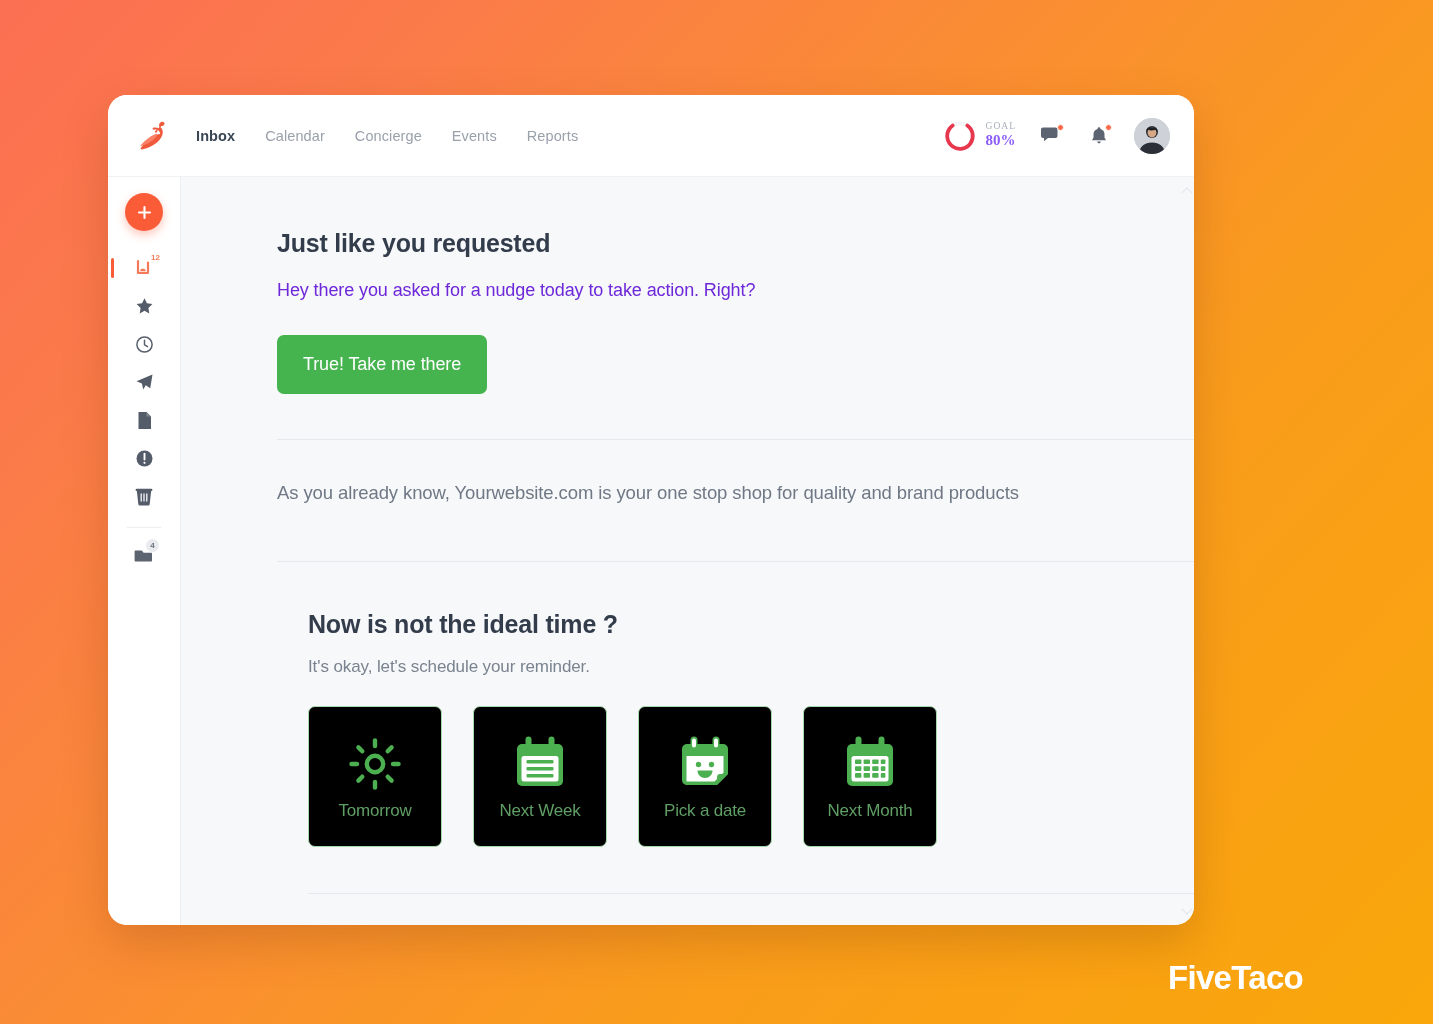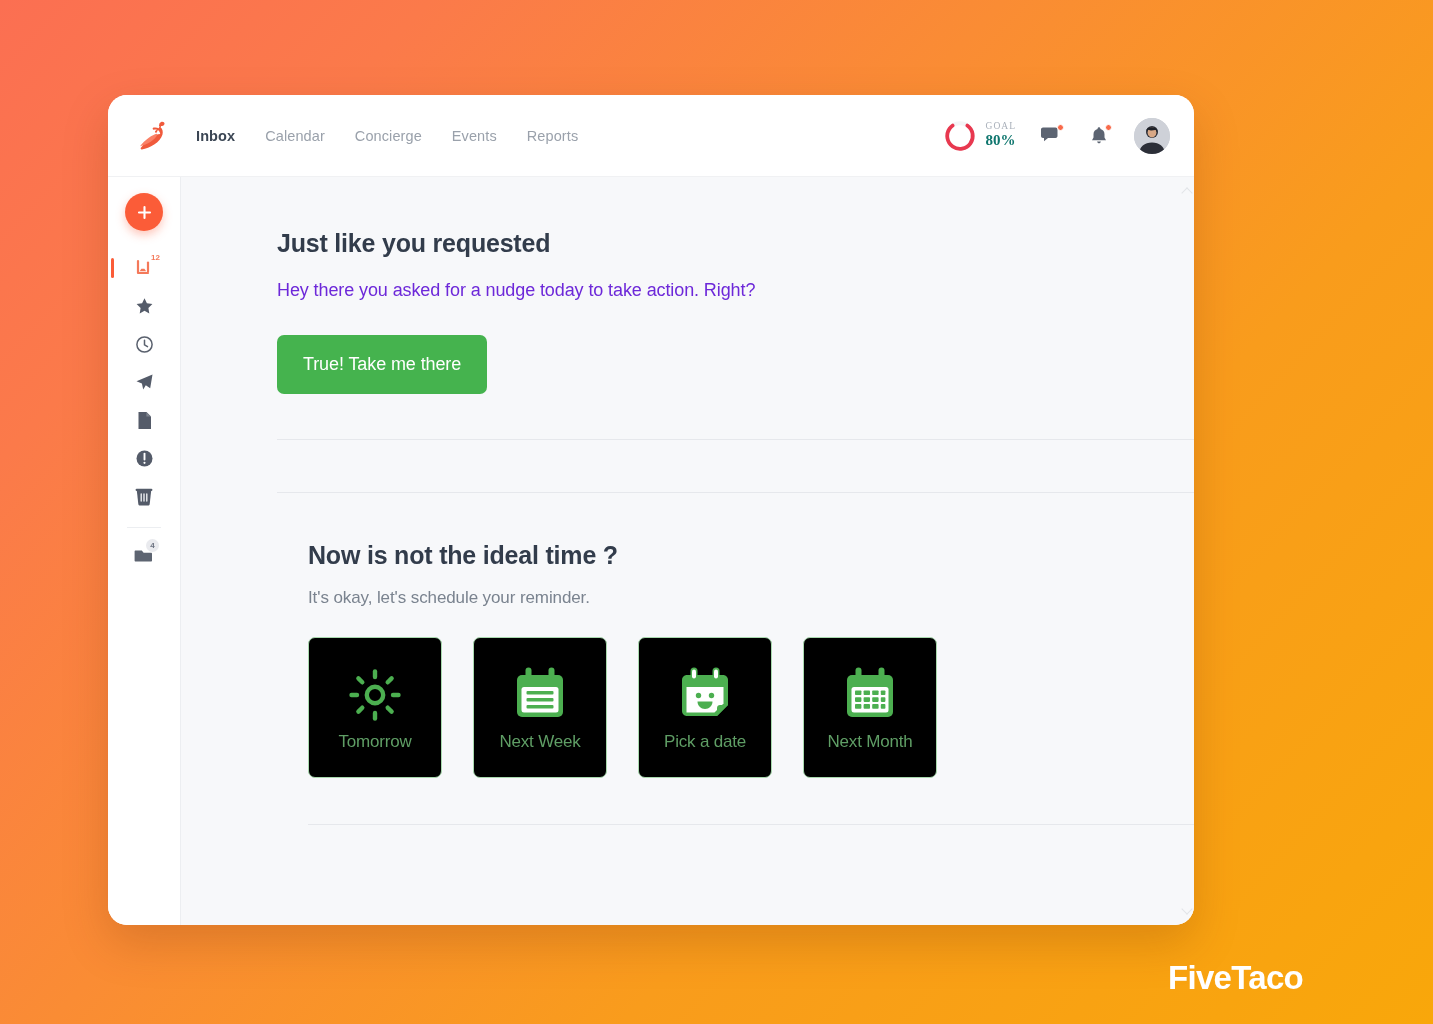--- a/index.html
+++ b/index.html
@@ -86,21 +86,21 @@
   .goal-ring { width: 34px; height: 34px; display: block; }
   .goal-text { line-height: 1.15; font-family: Liberation Serif, serif; }
   .goal-label {
     font-size: 9.5px;
     color: #a9b0ba;
     letter-spacing: 1px;
     display: block;
   }
   .goal-value {
     font-size: 15px;
-    color: #0f766e;
+    color: #8b5cf6;
     font-weight: bold;
     display: block;
   }
 
   .icon-btn {
     position: relative;
     width: 26px; height: 26px;
     display: flex; align-items: center; justify-content: center;
     cursor: pointer;
   }
@@ -478,20 +478,21 @@
 
     <div class="content">
 
       <div class="h1">Just like you requested</div>
       <div class="lead">Hey there you asked for a nudge today to take action. Right?</div>
 
       <button class="cta">True! Take me there</button>
 
       <div class="divider"></div>
 
+      <div class="body-text">As you already know, Yourwebsite.com is your one stop shop for quality and brand products</div>
 
       <div class="divider2"></div>
 
       <div class="sched">
         <div class="h2">Now is not the ideal time ?</div>
         <div class="sub2">It's okay, let's schedule your reminder.</div>
 
         <div class="cards">
 
           <div class="card">

